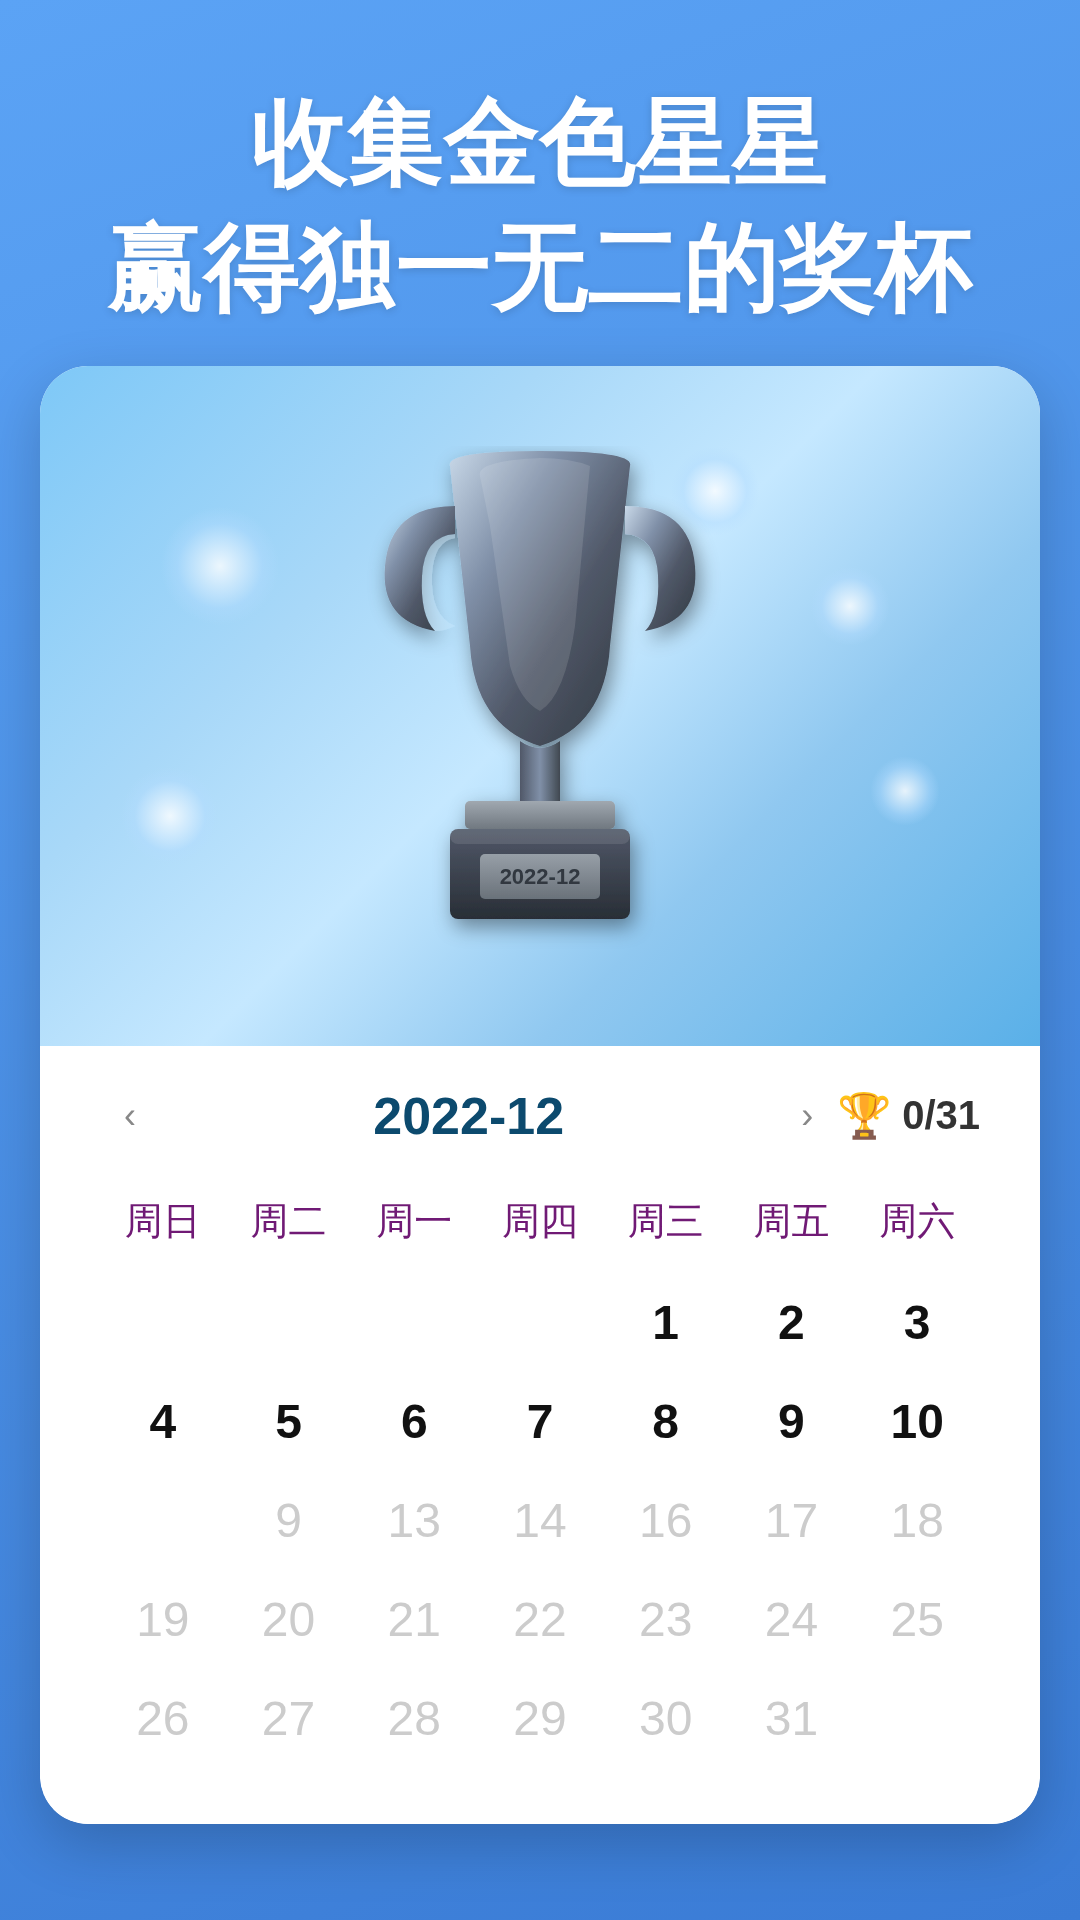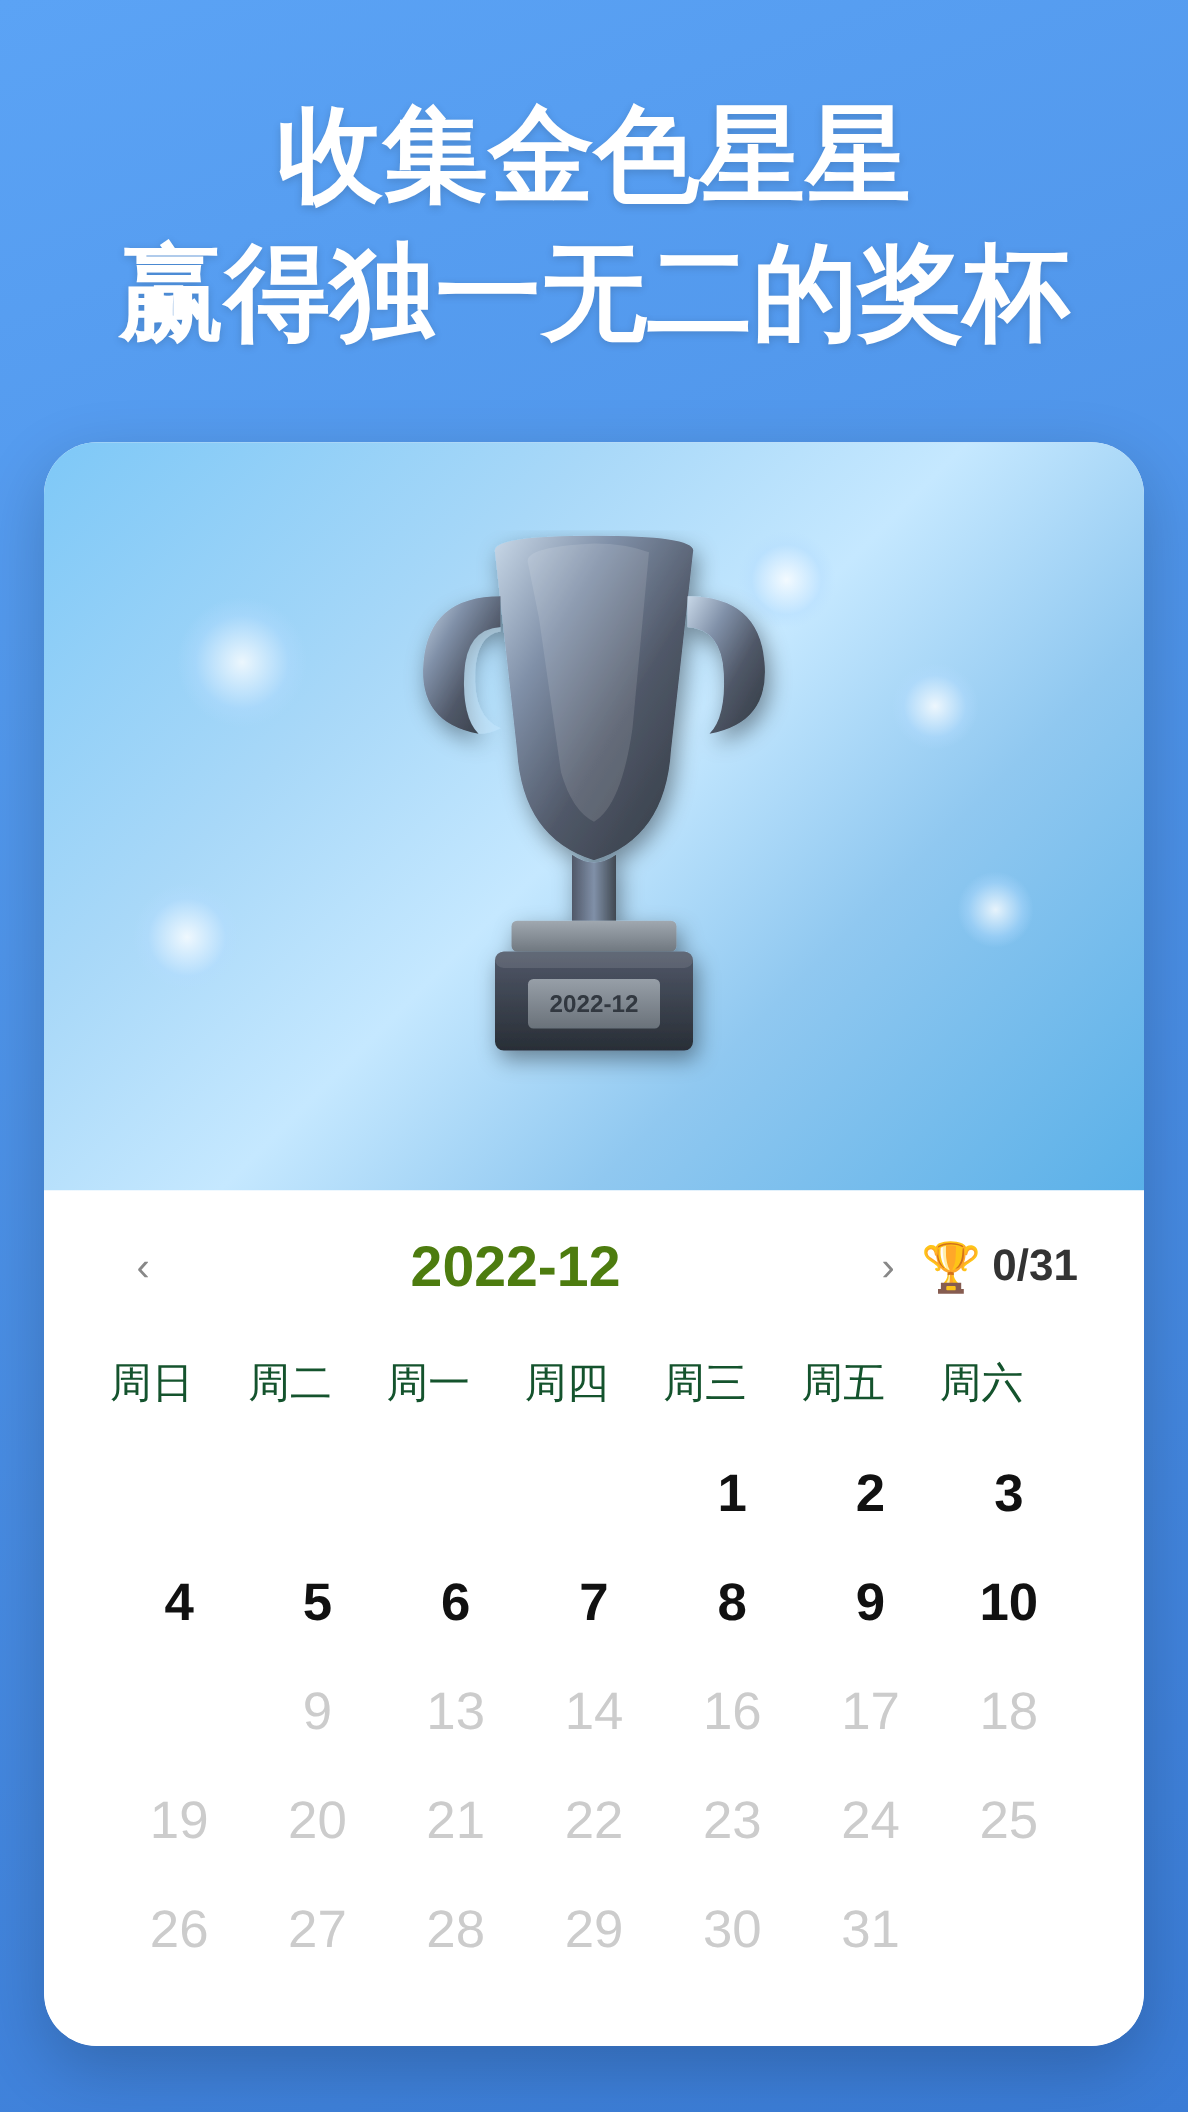--- a/index.html
+++ b/index.html
@@ -16,21 +16,21 @@
       position: absolute;
       top: 0; left: 0; right: 0; bottom: 0;
       background: linear-gradient(160deg, #5ba3f5 0%, #3a7bd5 100%);
     }
 
     .header-text {
       position: relative;
       z-index: 2;
       text-align: center;
       padding-top: 80px;
-      padding-bottom: 72px;
+      padding-bottom: 36px;
     }
 
     .header-text h1 {
       font-size: 96px;
       font-weight: 700;
       color: white;
       line-height: 1.3;
       text-shadow: 0 2px 8px rgba(0,0,0,0.15);
     }
 
@@ -96,21 +96,21 @@
       align-items: center;
       justify-content: center;
       cursor: pointer;
       font-size: 36px;
       color: #888;
     }
 
     .month-label {
       font-size: 52px;
       font-weight: 700;
-      color: #4d7c0f;
+      color: #0c4a6e;
       flex: 1;
       text-align: center;
     }
 
     .trophy-count {
       display: flex;
       align-items: center;
       gap: 10px;
       font-size: 40px;
       font-weight: 600;
@@ -121,22 +121,23 @@
       font-size: 44px;
     }
 
     .weekday-row {
       display: grid;
       grid-template-columns: repeat(7, 1fr);
       margin-bottom: 20px;
     }
 
     .weekday-cell {
+      text-align: center;
       font-size: 38px;
-      color: #14532d;
+      color: #701a75;
       padding: 10px 0;
       font-weight: 400;
     }
 
     .calendar-grid {
       display: grid;
       grid-template-columns: repeat(7, 1fr);
       row-gap: 8px;
     }
 

